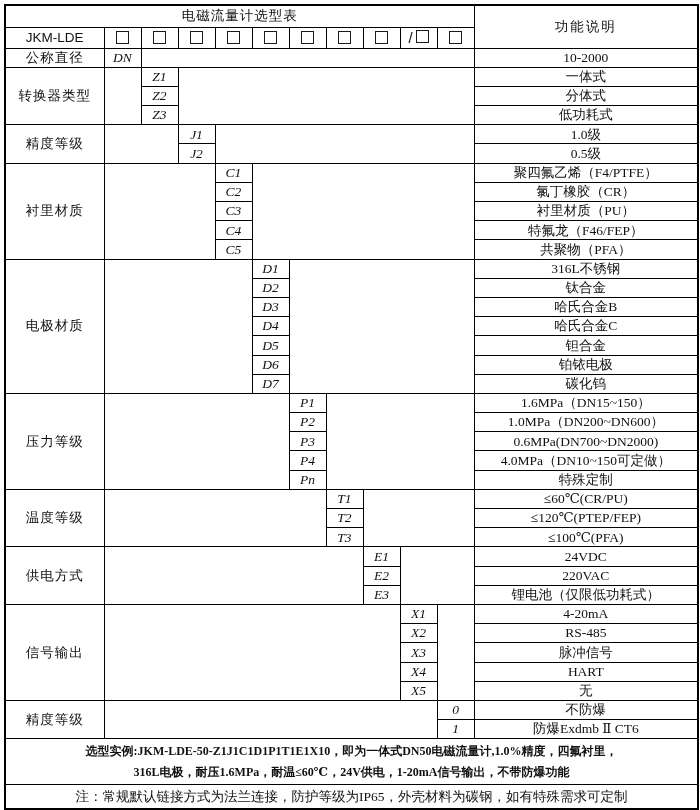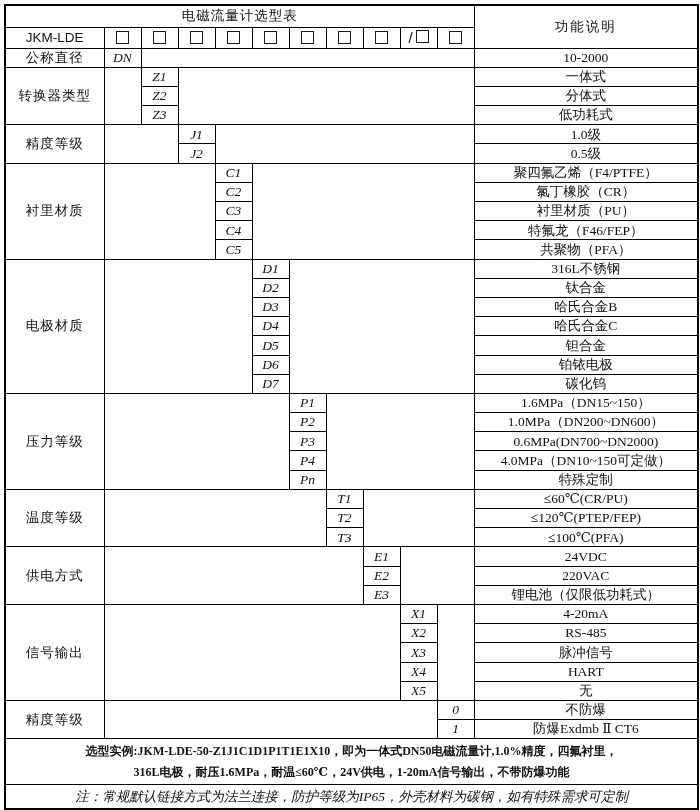--- a/index.html
+++ b/index.html
@@ -36,21 +36,21 @@
   span.box{
     display:inline-block;width:11px;height:11px;
     border:1.6px solid #1a1a1a;vertical-align:middle;
     margin-top:-2px;background:#fff;
   }
   span.slash{
     font-size:15px;margin-right:3px;vertical-align:middle;
     font-family:"Liberation Sans","DejaVu Sans",sans-serif;
   }
   td.example-cell div{line-height:21px;font-size:12px;white-space:nowrap;font-weight:bold;}
-  td.note-cell{font-size:13.5px;font-style:italic;}
+  td.note-cell{font-size:13.5px;}
 </style>
 </head>
 <body>
 
 <div class="page">
   <table class="sel">
     <colgroup>
       <col style="width:99px">
       <col style="width:37px">
         <col style="width:37px">

